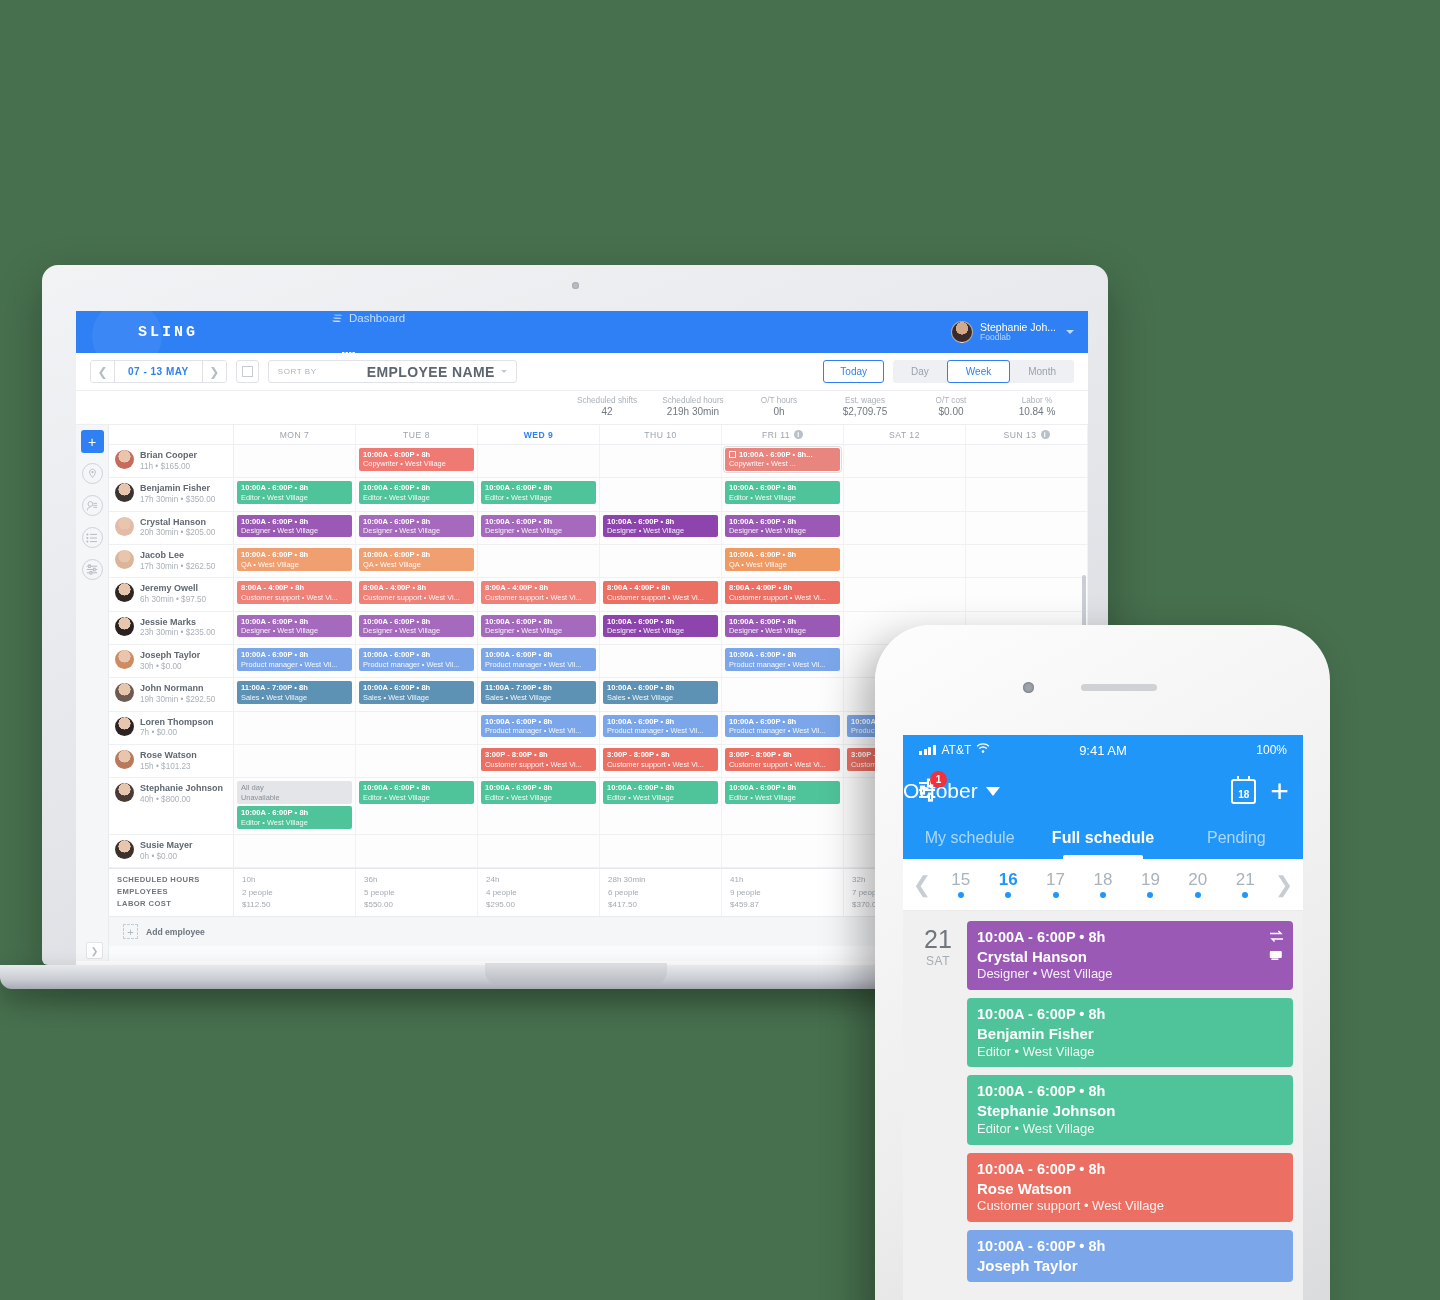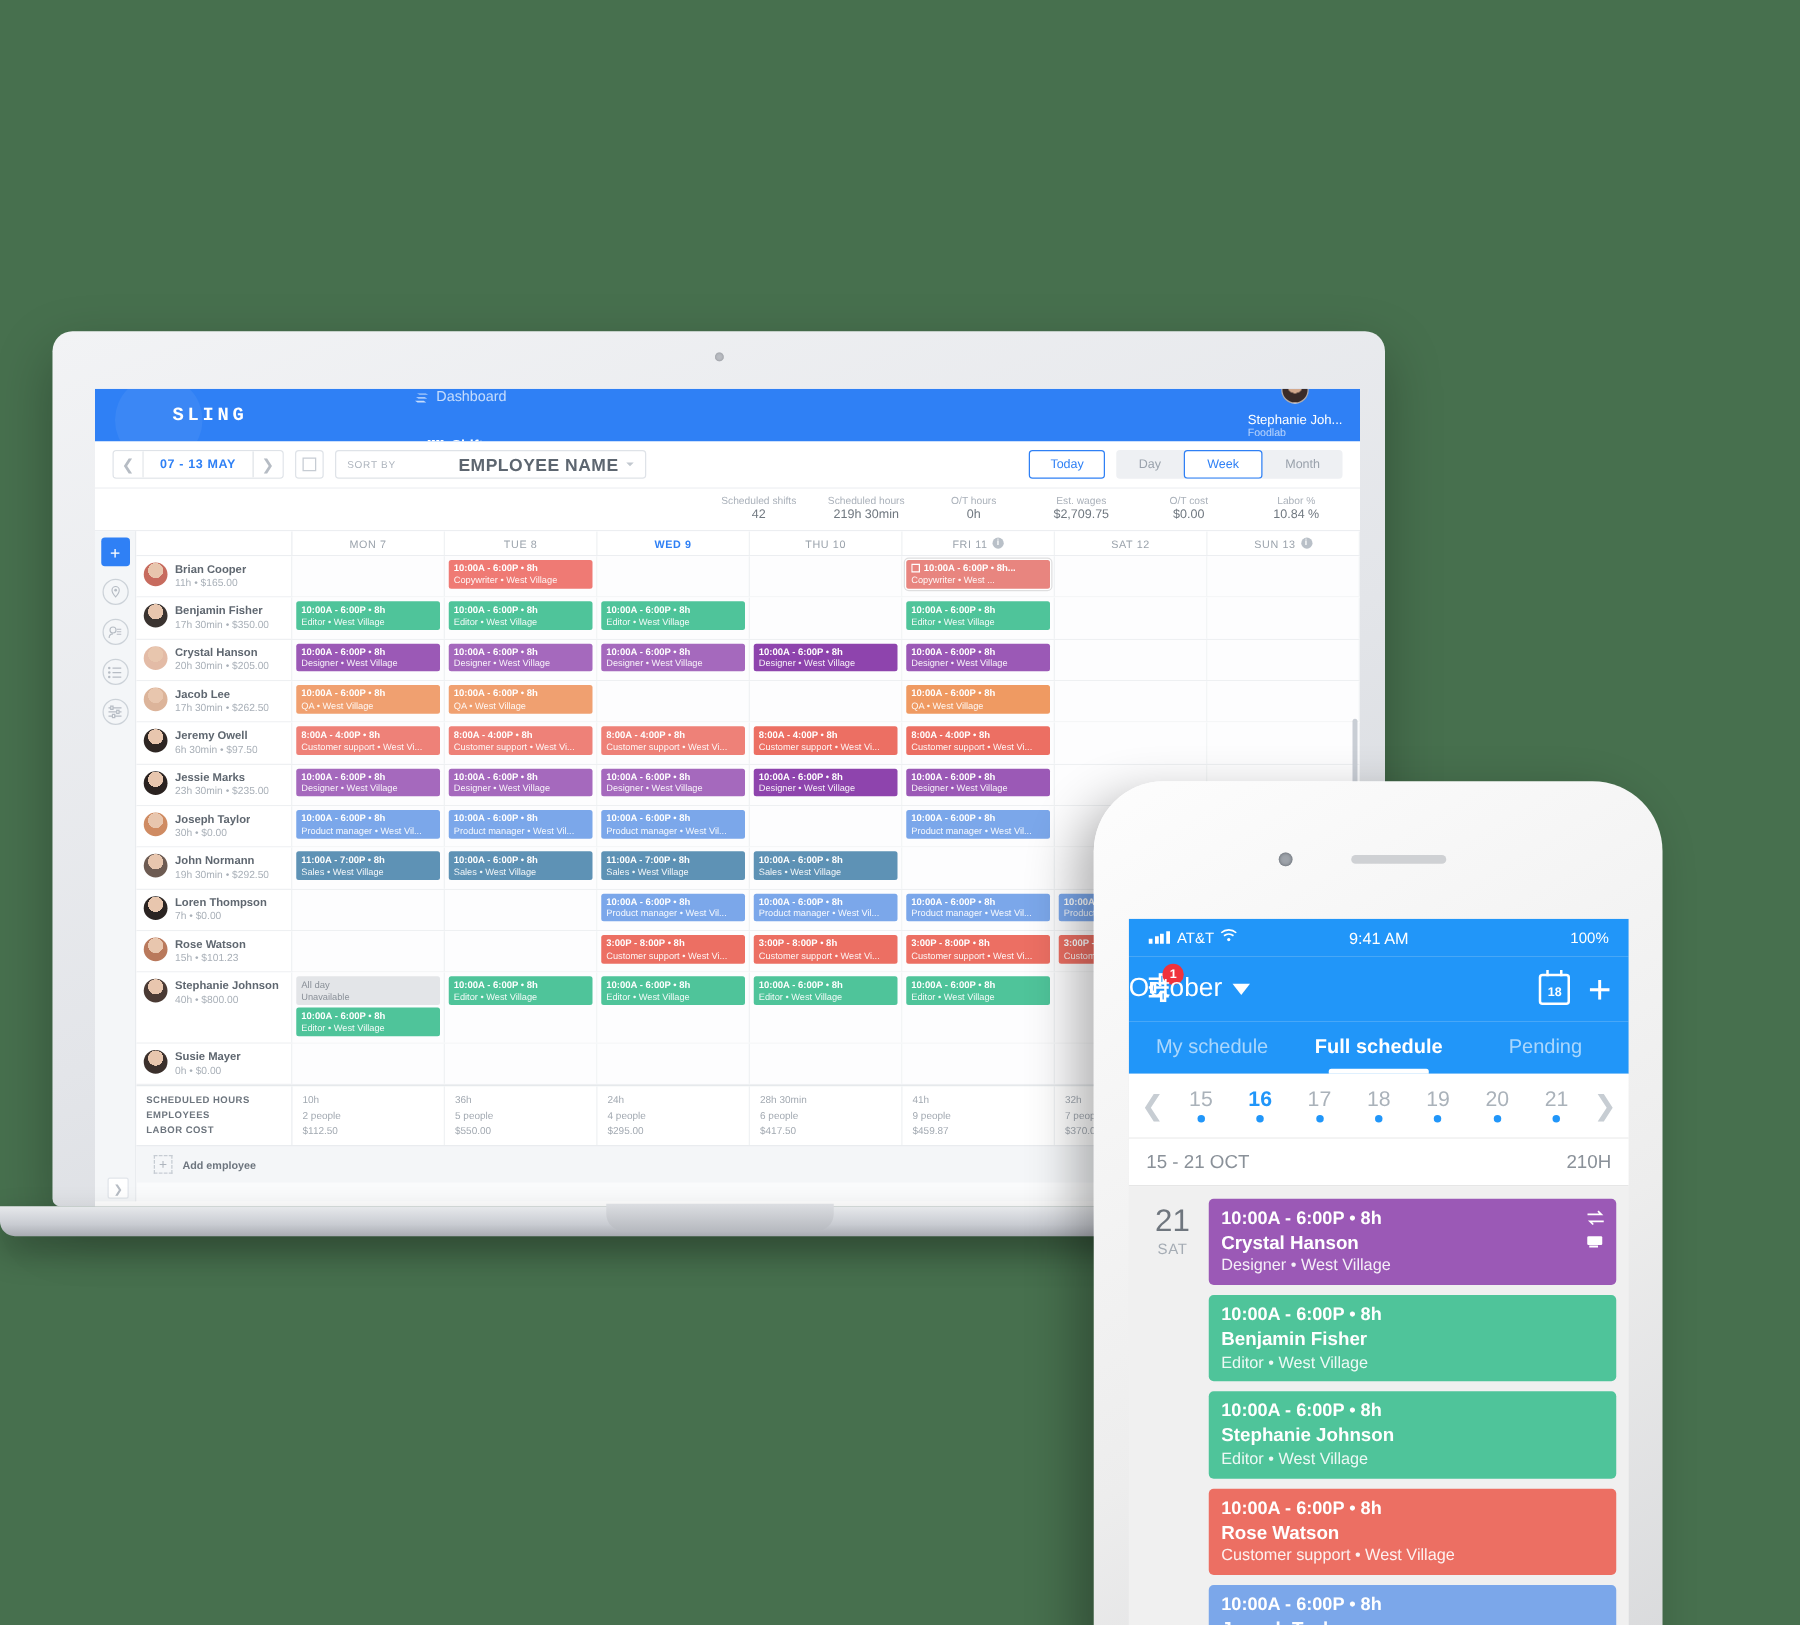--- a/index.html
+++ b/index.html
@@ -56,21 +56,21 @@
   .nav-items { display: flex; align-items: center; gap: 26px; margin-left: 62px; height: 42px; flex-direction: column; }
   .nav-item {
     display: flex; align-items: center; gap: 6px; height: 42px;
     color: rgba(255,255,255,.72); font-size: 11.5px; cursor: pointer;
   }
   .nav-item.active { color: #fff; font-weight: bold; box-shadow: inset 0 -3px 0 #fff; }
   .nav-ico { display: inline-flex; width: 13px; height: 13px; align-items: center; justify-content: center; }
   .nav-ico svg { display: block; }
 
   .user-box {
-    margin-left: auto; margin-right: 14px; display: flex; align-items: center; gap: 7px; cursor: pointer; flex-direction: column;
+    margin-left: auto; margin-right: 14px; display: flex; align-items: center; gap: 7px; cursor: pointer;
   }
   .avatar-nav {
     width: 22px; height: 22px; border-radius: 50%;
     background: radial-gradient(circle at 50% 32%, #d3a98d 0 36%, #3a2b28 37% 100%);
     border: 1.5px solid rgba(255,255,255,.6);
   }
   .user-text { line-height: 1.15; }
   .user-name { color: #fff; font-size: 10.5px; }
   .user-org { color: rgba(255,255,255,.66); font-size: 8.5px; }
   .caret-nav { width: 0; height: 0; border-left: 4px solid transparent; border-right: 4px solid transparent;
@@ -1007,24 +1007,20 @@
               <div class="dot"></div>
             </div>
             <div class="ph-d">
               <div class="n">21</div>
               <div class="dot"></div>
             </div>
           </div>
         <div class="ph-darrow">❯</div>
       </div>
 
-      <div class="ph-week">
-        <span>15 - 21 OCT</span>
-        <span>210H</span>
-      </div>
 
       <div class="ph-list">
         <div class="ph-grp">
           <div class="ph-date">
             <div class="dd">21</div>
             <div class="dw">SAT</div>
           </div>
           <div class="ph-cards">
               <div class="ph-card" style="background: rgb(155, 89, 182);">
                 <div class="l1">10:00A - 6:00P • 8h</div>

